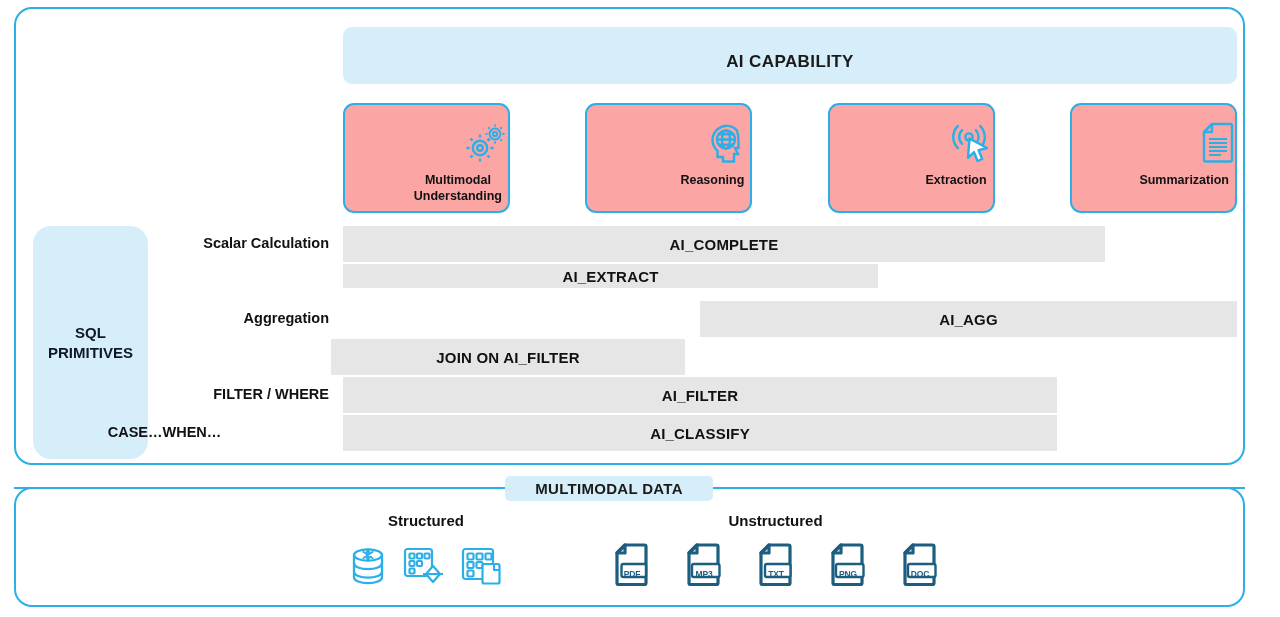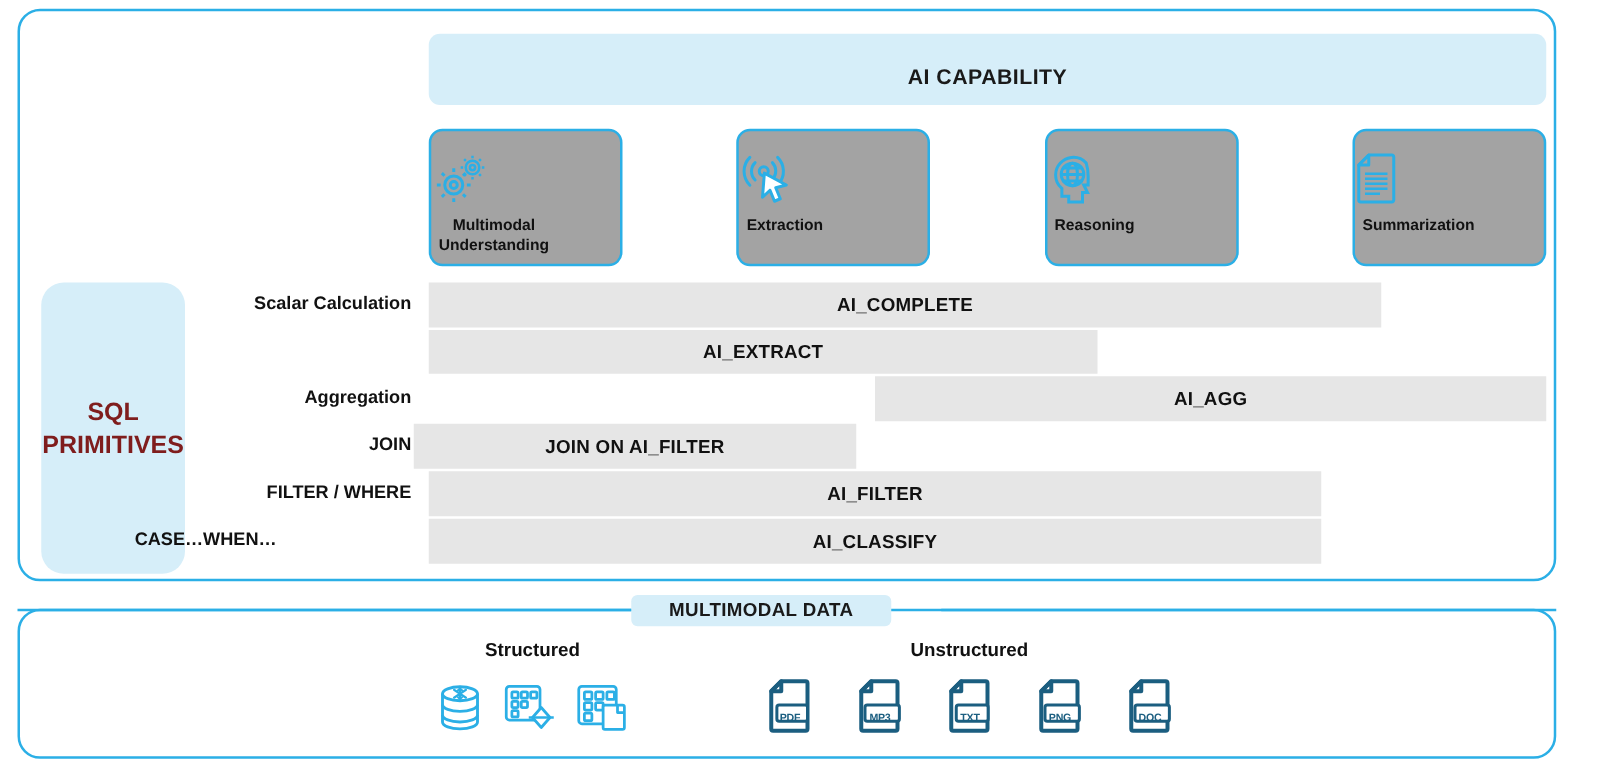--- a/index.html
+++ b/index.html
@@ -33,44 +33,44 @@
     font-size: 17px; font-weight: bold; color: #1a1a1a; letter-spacing: .4px; margin-top: 12px;
   }
 
   
   #capability-cards {
     position: absolute; left: 343px; top: 103px;
     width: 894px; height: 110px;
     display: flex; justify-content: space-between;
   }
   .cap-card {
-    width: 155px; height: 110px;
+    width: 167px; height: 110px;
     border: 2px solid #2BAFE6; border-radius: 11px;
-    background: #a3a3a3;
+    background: #fca5a5;
     display: flex; flex-direction: column;
-    align-items: flex-start; justify-content: flex-start;
+    align-items: flex-end; justify-content: flex-start;
     padding-top: 12px;
   }
   .cap-icon { height: 52px; display: flex; align-items: center; justify-content: center; }
   .cap-icon svg { display: block; }
   .cap-label {
     margin-top: 4px;
     font-size: 12.5px; font-weight: bold; color: #111;
     text-align: center; line-height: 1.25; padding: 0 6px;
   }
 
   
   #sql-primitives-box {
     position: absolute; left: 33px; top: 226px;
     width: 115px; height: 233px;
     background: #D6EEF9; border-radius: 18px;
     display: flex; align-items: center; justify-content: center;
   }
   #sql-primitives-box .txt {
-    font-size: 20px; font-weight: bold; color: #7f1d1d;
+    font-size: 15px; font-weight: bold; color: #0f172a;
     text-align: center; line-height: 1.3;
   }
 
   
   #matrix { position: absolute; left: 0; top: 0; width: 1280px; height: 617px; pointer-events: none; }
   .row-label {
     position: absolute;
     right: 1280px;
     font-size: 14.5px; font-weight: bold; color: #111;
     white-space: nowrap; text-align: right;
@@ -138,44 +138,44 @@
           </g>
         </svg>
       </div>
       <div class="cap-label">Multimodal<br>Understanding</div>
     </div>
 
     <div class="cap-card">
       <div class="cap-icon">
         <svg width="44" height="44" viewBox="0 0 44 44">
           <g fill="none" stroke="#2BAFE6" stroke-width="2.4" stroke-linecap="round">
+            <path d="M31 9.5C28 6.2 23.6 4.4 19 5 12 5.9 6.5 11.8 6.5 19c0 4.3 1.9 8.1 5 10.7V36h5.5v4.5h11V33h4l-3-6h3.5V20c0-4.1-.6-7.6-1.5-10.5z"></path>
+            <circle cx="20" cy="18.5" r="9"></circle>
+            <ellipse cx="20" cy="18.5" rx="4" ry="9"></ellipse>
+            <path d="M11.3 18.5h17.4M12.7 13.3h14.6M12.7 23.7h14.6"></path>
+          </g>
+        </svg>
+      </div>
+      <div class="cap-label">Reasoning</div>
+    </div>
+
+    <div class="cap-card">
+      <div class="cap-icon">
+        <svg width="44" height="44" viewBox="0 0 44 44">
+          <g fill="none" stroke="#2BAFE6" stroke-width="2.4" stroke-linecap="round">
             <circle cx="20" cy="16" r="3.6"></circle>
             <path d="M26.9 9.1a9.8 9.8 0 0 1 .6 12.8"></path>
             <path d="M31.1 4.9a15.7 15.7 0 0 1 .8 21.4"></path>
             <path d="M13.1 9.1a9.8 9.8 0 0 0 0 13.9"></path>
             <path d="M8.9 4.9a15.7 15.7 0 0 0 0 22.3"></path>
           </g>
           <path d="M20.5 17.5 L38 27 L29.6 29.2 L33.2 38 L28.6 40 L25 31.2 L19 36.8 Z" fill="#ffffff" stroke="#2BAFE6" stroke-width="2.4" stroke-linejoin="round"></path>
         </svg>
       </div>
       <div class="cap-label">Extraction</div>
-    </div>
-
-    <div class="cap-card">
-      <div class="cap-icon">
-        <svg width="44" height="44" viewBox="0 0 44 44">
-          <g fill="none" stroke="#2BAFE6" stroke-width="2.4" stroke-linecap="round">
-            <path d="M31 9.5C28 6.2 23.6 4.4 19 5 12 5.9 6.5 11.8 6.5 19c0 4.3 1.9 8.1 5 10.7V36h5.5v4.5h11V33h4l-3-6h3.5V20c0-4.1-.6-7.6-1.5-10.5z"></path>
-            <circle cx="20" cy="18.5" r="9"></circle>
-            <ellipse cx="20" cy="18.5" rx="4" ry="9"></ellipse>
-            <path d="M11.3 18.5h17.4M12.7 13.3h14.6M12.7 23.7h14.6"></path>
-          </g>
-        </svg>
-      </div>
-      <div class="cap-label">Reasoning</div>
     </div>
 
     <div class="cap-card">
       <div class="cap-icon">
         <svg width="34" height="44" viewBox="0 0 34 44">
           <g fill="none" stroke="#2BAFE6" stroke-width="2.4" stroke-linejoin="round">
             <path d="M11 3H29.5a1.5 1.5 0 0 1 1.5 1.5V39a1.5 1.5 0 0 1-1.5 1.5H4.5A1.5 1.5 0 0 1 3 39V11z"></path>
             <path d="M11 3v8H3z"></path>
             <g stroke-width="1.9">
               <path d="M8 18h18M8 22h18M8 26h18M8 30h18M8 34h12"></path>
@@ -190,38 +190,37 @@
   </div>
 
   <div id="sql-primitives-box">
     <div class="txt">SQL<br>PRIMITIVES</div>
   </div>
 
   <div id="matrix">
       <div class="bar" style="left: 343px; top: 226px; width: 762px; height: 36px;">
         <span>AI_COMPLETE</span>
       </div>
-      <div class="bar" style="left: 343px; top: 264px; width: 535px; height: 35px;">
+      <div class="bar" style="left: 343px; top: 264px; width: 535px; height: 24px;">
         <span>AI_EXTRACT</span>
       </div>
       <div class="bar" style="left: 700px; top: 301px; width: 537px; height: 36px;">
         <span>AI_AGG</span>
       </div>
       <div class="bar" style="left: 331px; top: 339px; width: 354px; height: 36px;">
         <span>JOIN ON AI_FILTER</span>
       </div>
       <div class="bar" style="left: 343px; top: 377px; width: 714px; height: 36px;">
         <span>AI_FILTER</span>
       </div>
       <div class="bar" style="left: 343px; top: 415px; width: 714px; height: 36px;">
         <span>AI_CLASSIFY</span>
       </div>
       <div class="row-label" style="left: 0px; right: auto; width: 329px; top: 235px;">Scalar Calculation</div>
       <div class="row-label" style="left: 0px; right: auto; width: 329px; top: 310px;">Aggregation</div>
-      <div class="row-label" style="left: 0px; right: auto; width: 329px; top: 348px;">JOIN</div>
       <div class="row-label" style="left: 0px; right: auto; width: 329px; top: 386px;">FILTER / WHERE</div>
       <div class="row-label" style="left: 0px; right: auto; width: 329px; top: 424px; text-align: center;">CASE…WHEN…</div>
     </div>
 
   <div class="rule" id="rule-left"></div>
   <div class="rule" id="rule-right"></div>
   <div class="panel" id="bottom-panel"></div>
 
   <div id="multimodal-badge">
     <div class="txt">MULTIMODAL DATA</div>

